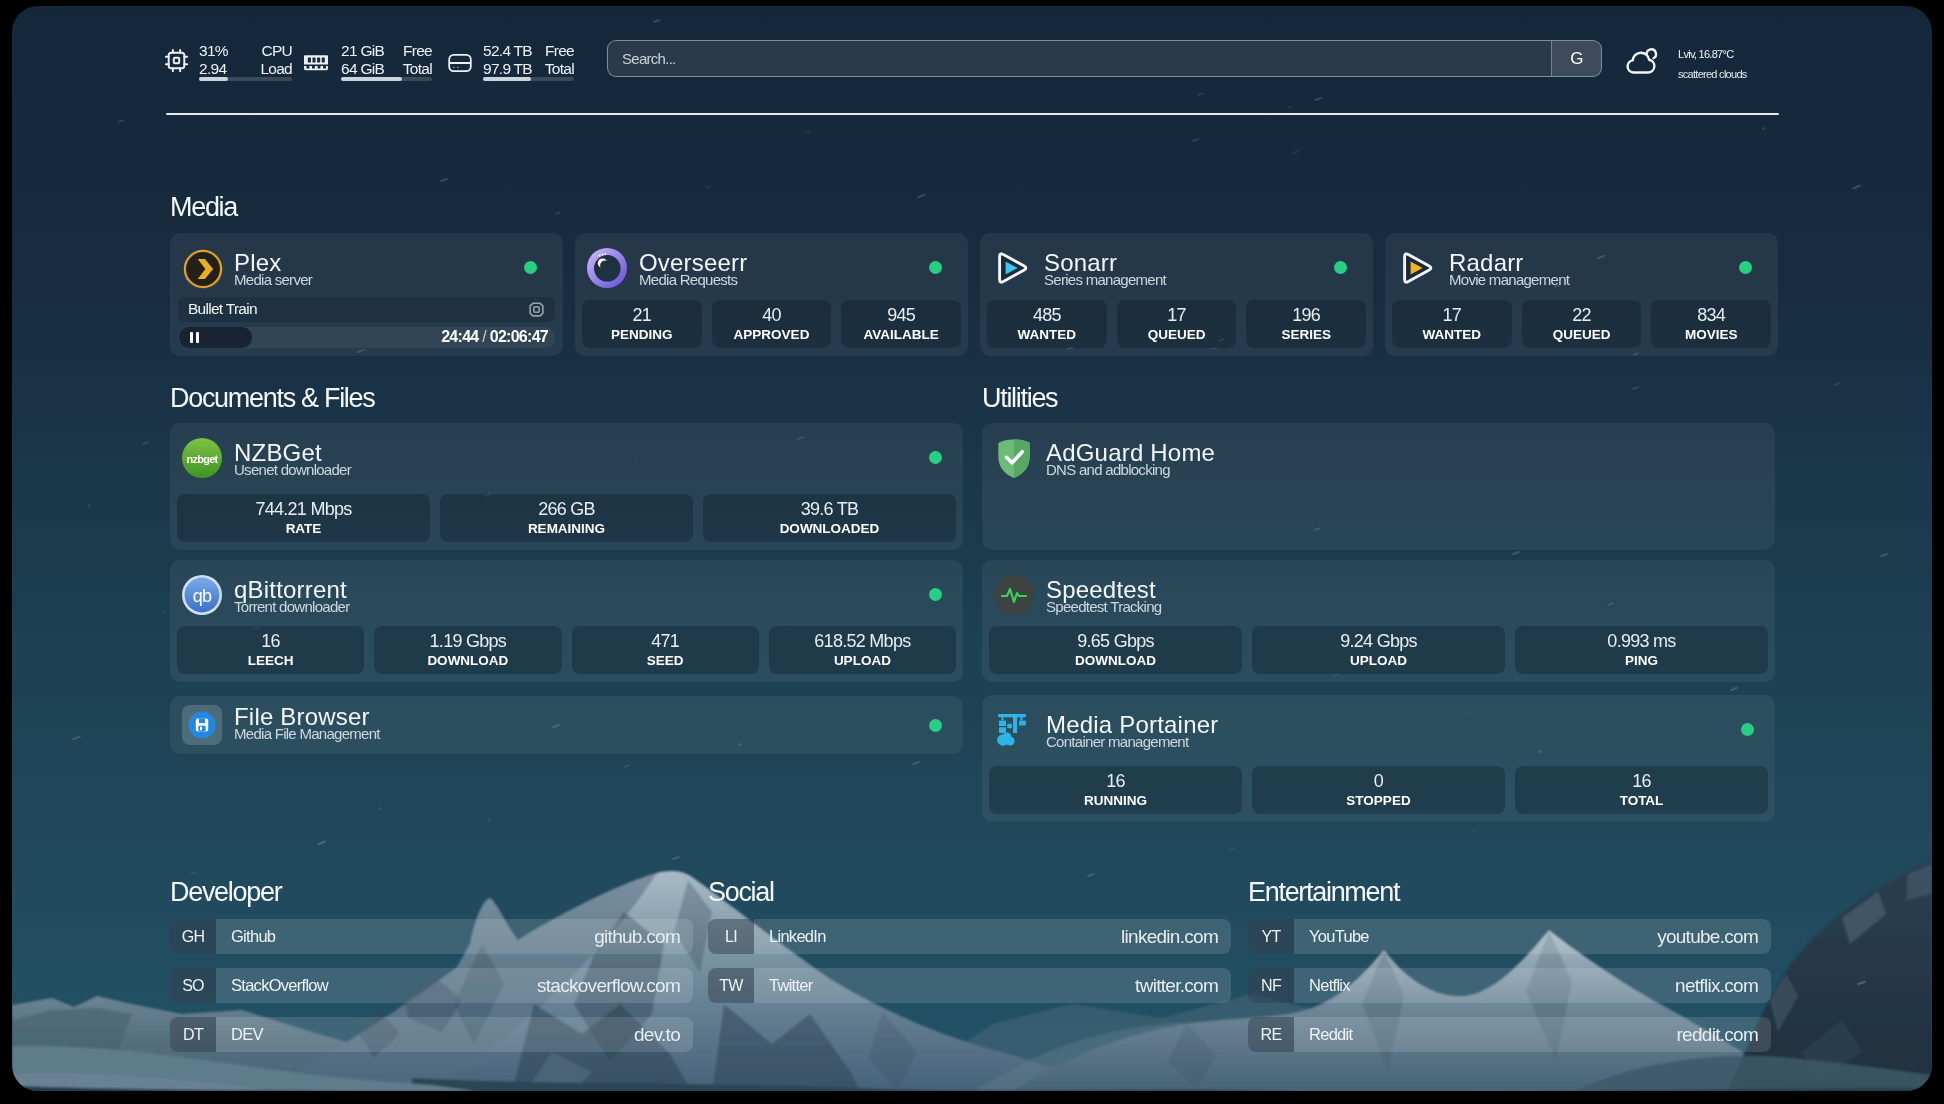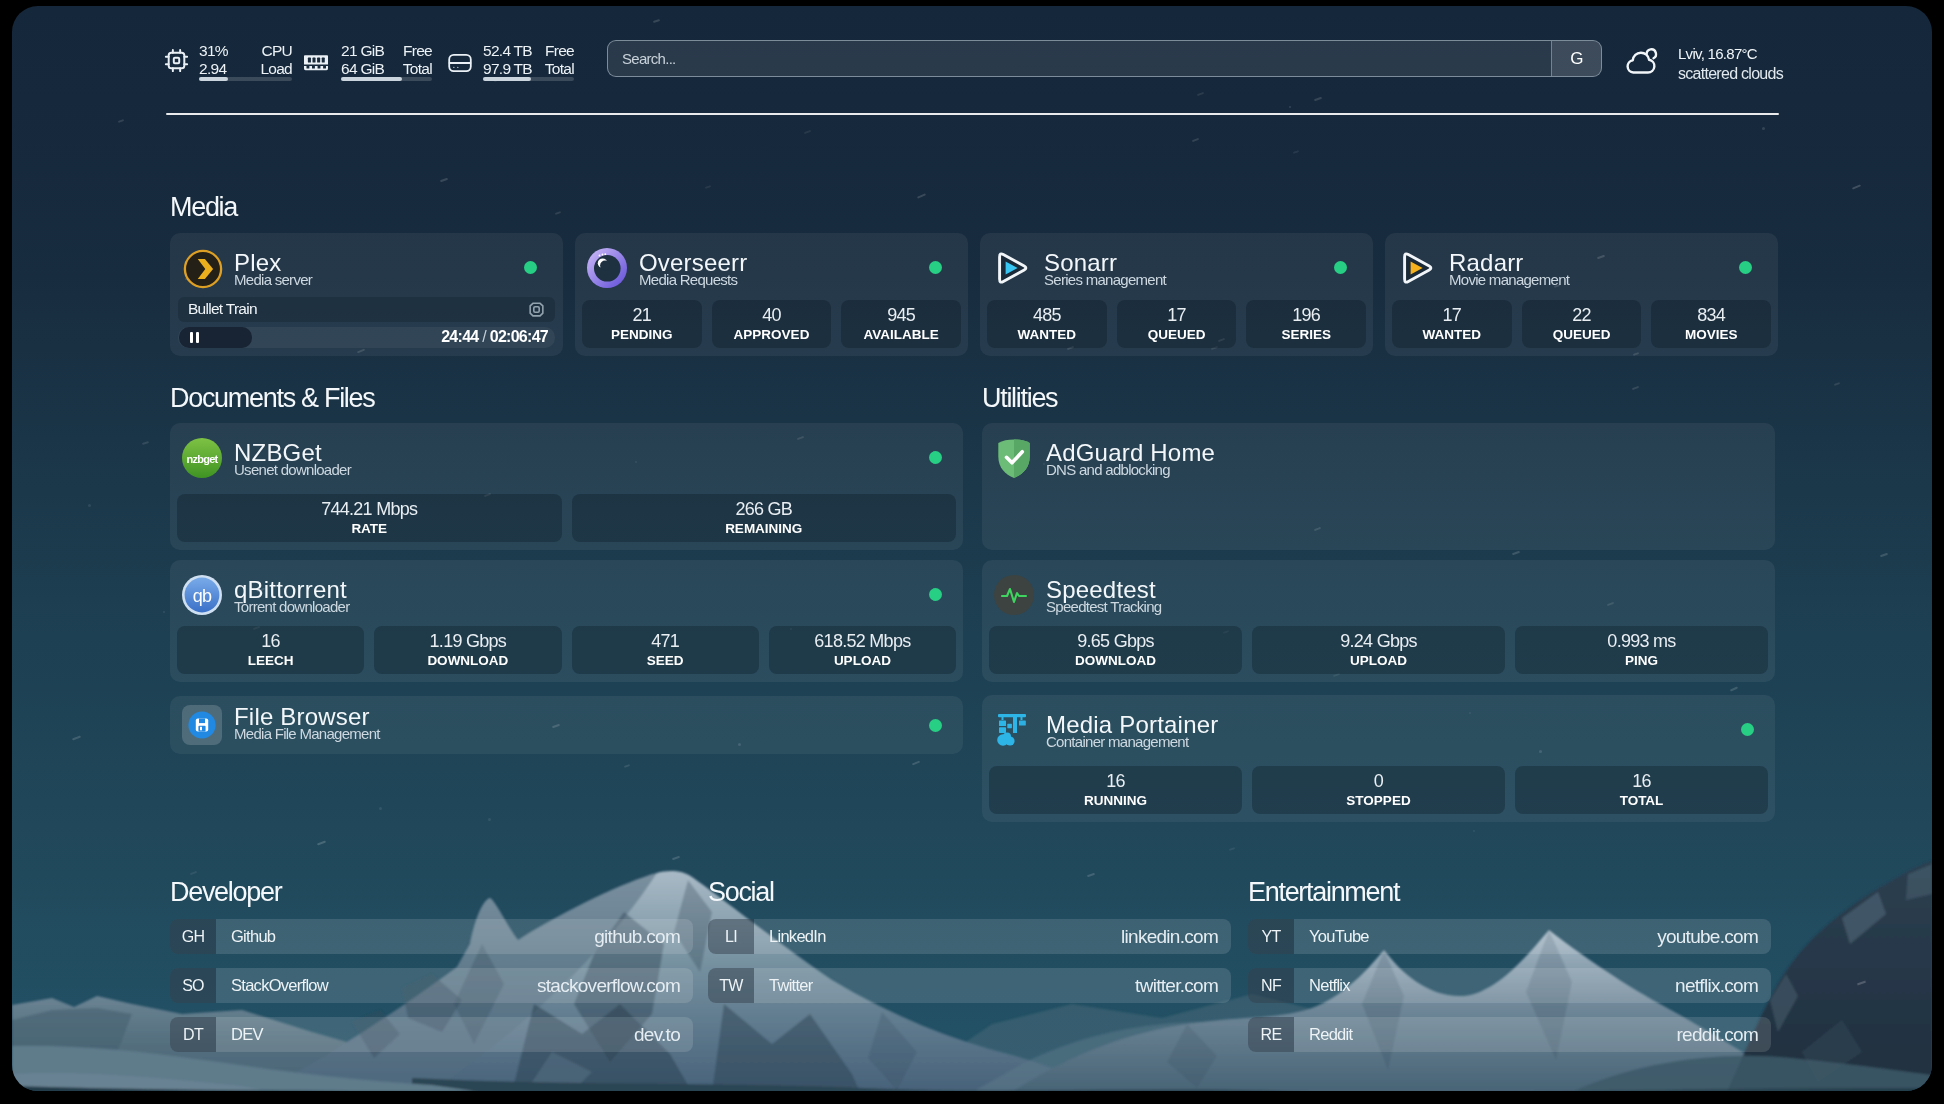--- a/index.html
+++ b/index.html
@@ -10,22 +10,22 @@
 
 .res{position:absolute;top:30px;color:#edf2f6;font-size:15.5px;line-height:18px}
 .res .cols{display:flex;justify-content:space-between}
 .res .c2{text-align:right}
 .bar{position:absolute;left:0;right:0;top:35px;height:4px;border-radius:2px;background:rgba(255,255,255,.16)}
 .bar i{display:block;height:4px;border-radius:2px;background:#c9d4dc}
 .search{position:absolute;left:595px;top:28px;width:995px;height:37px;border:1px solid rgba(203,216,226,.52);border-radius:9px;background:rgba(255,255,255,.085)}
 .search .ph{position:absolute;left:14px;top:9px;font-size:15px;color:#c9d2da}
 .search .g{position:absolute;right:0;top:0;width:50px;height:35px;border-radius:0 8px 8px 0;background:rgba(255,255,255,.09);border-left:1px solid rgba(185,200,212,.45);color:#fff;font-size:17px;text-align:center;line-height:35px}
 .wx{position:absolute;left:1666px;top:32px;color:#f2f6f9}
-.wx .t1{font-size:15px;line-height:20px}
-.wx .t2{font-size:16px;line-height:20px;color:#e2e9ee}
+.wx .t1{font-size:11px;line-height:20px}
+.wx .t2{font-size:11px;line-height:20px;color:#e2e9ee}
 .sep{position:absolute;left:154px;top:101px;width:1613px;height:2px;background:rgba(255,255,255,.9);border-radius:1px}
 
 .h1{position:absolute;font-size:27px;font-weight:500;color:#f5f8fa;letter-spacing:-1.3px}
 .card{position:absolute;background:rgba(255,255,255,.06);border-radius:10px}
 .ic{position:absolute;left:12px;top:15px;width:40px;height:40px}
 .ttl{position:absolute;left:64px;top:16px;font-size:24px;font-weight:500;color:#f3f7fa;letter-spacing:.2px}
 .sub{position:absolute;left:64px;top:38px;font-size:15px;color:#cdd8e0}
 .dot{position:absolute;width:13px;height:13px;border-radius:50%;background:#27cf84}
 .stats{position:absolute;left:7px;right:7px;bottom:8px;height:48px;display:flex;gap:10px}
 .sb{flex:1;background:rgba(8,20,31,.30);border-radius:8px;text-align:center;padding-top:5px}
@@ -337,20 +337,24 @@
  <div class="dot" style="left:759px;top:28px"></div>
  <div class="stats">
           <div class="sb">
             <div class="v">744.21 Mbps</div>
             <div class="l">RATE</div>
           </div>
           <div class="sb">
             <div class="v">266 GB</div>
             <div class="l">REMAINING</div>
           </div>
+          <div class="sb">
+            <div class="v">39.6 TB</div>
+            <div class="l">DOWNLOADED</div>
+          </div>
         </div>
 </div>
 <div class="card" style="left:158px;top:548px;width:793px;height:122px">
  <svg class="ic" width="40" height="40" viewBox="0 0 40 40">
           <defs>
             <linearGradient id="qb" x1="0" y1="0" x2="0" y2="1">
               <stop offset="0" stop-color="#79abe9"></stop>
               <stop offset="1" stop-color="#3a70c8"></stop>
             </linearGradient>
           </defs>

